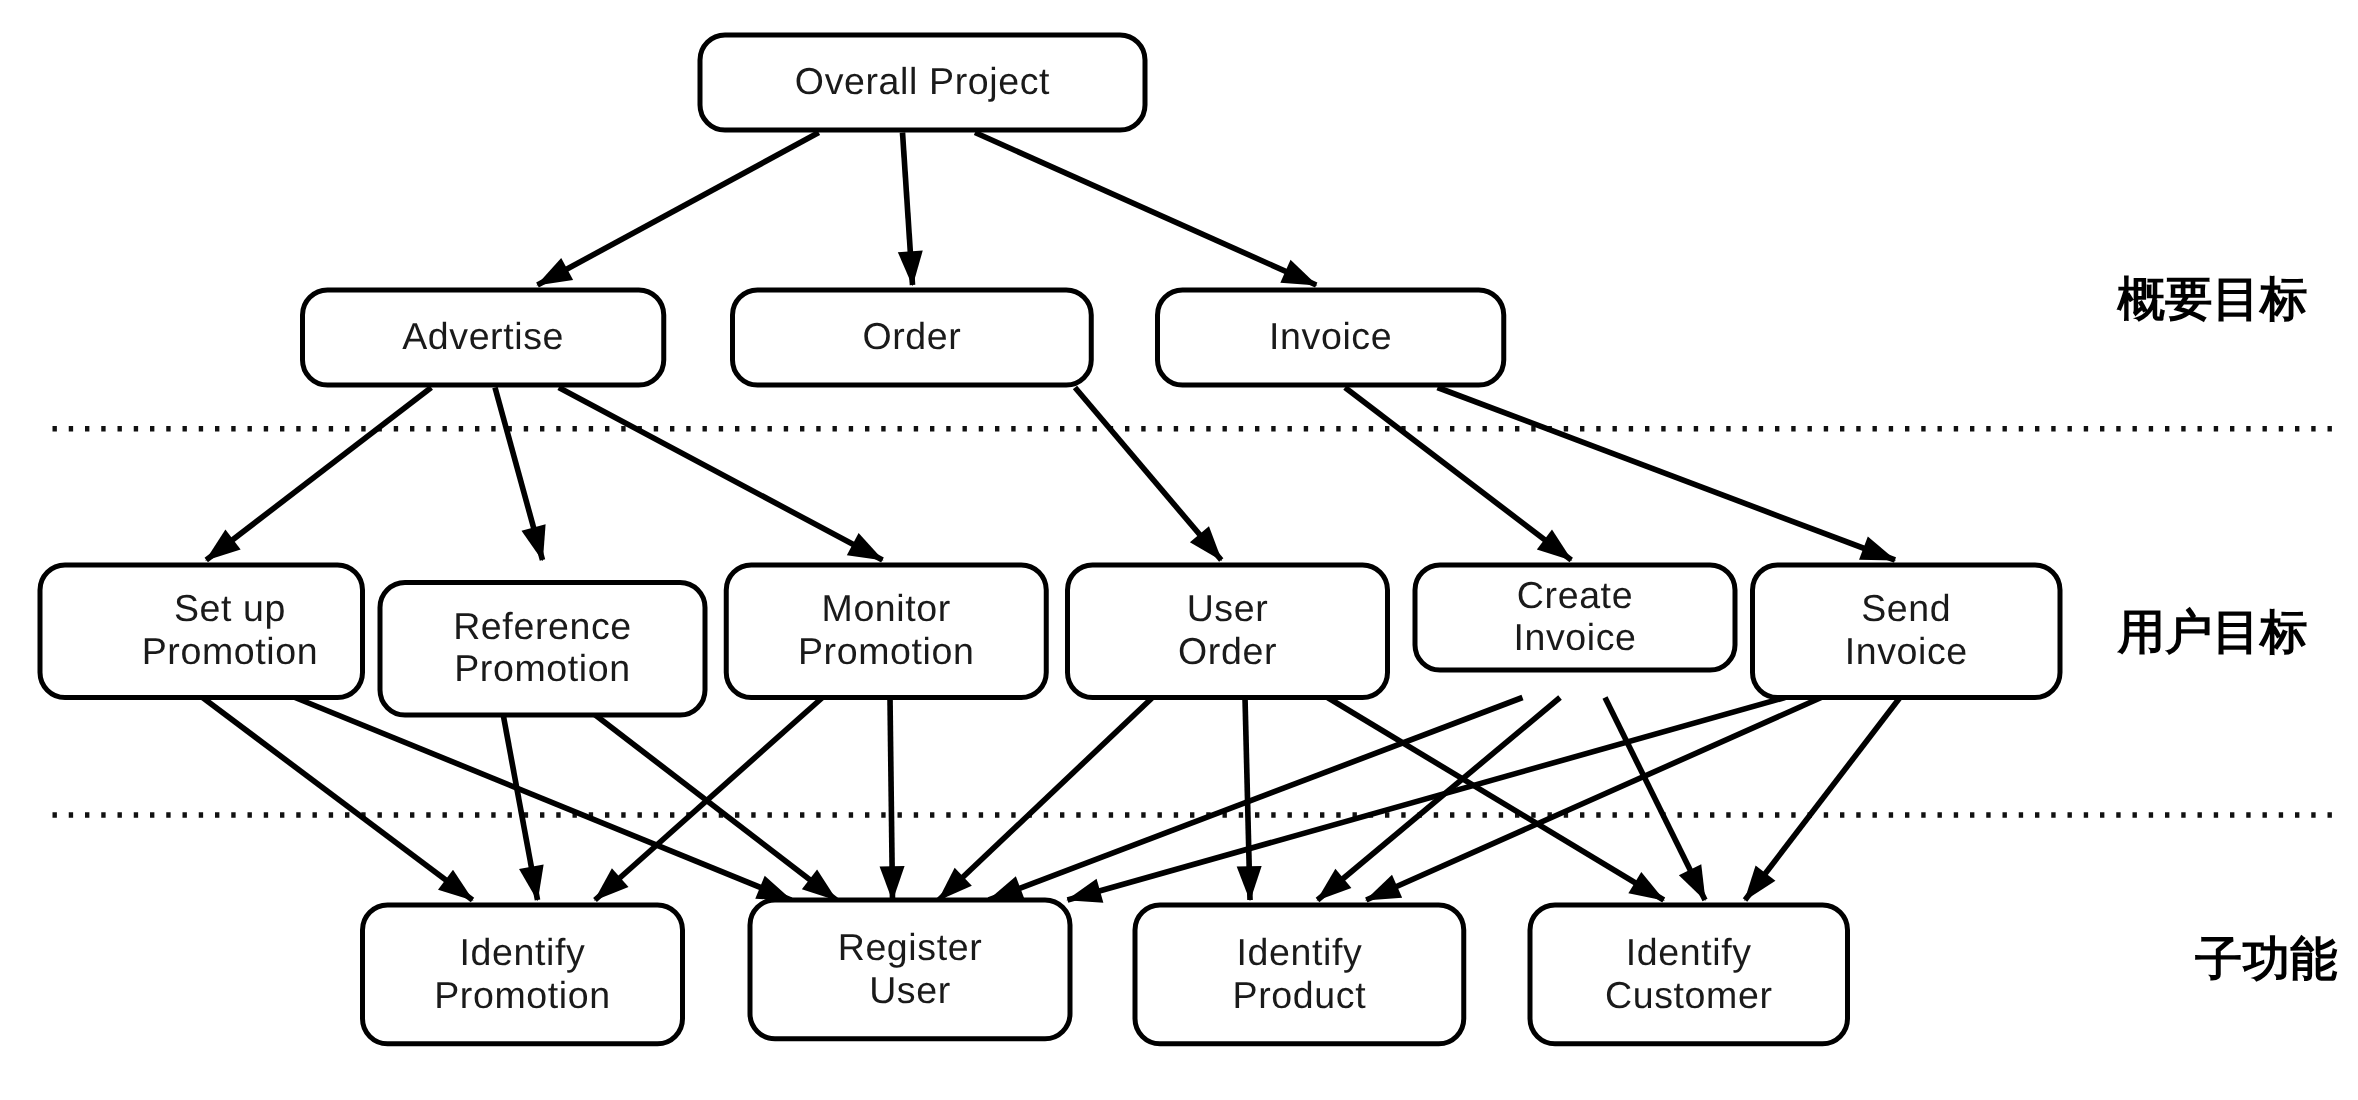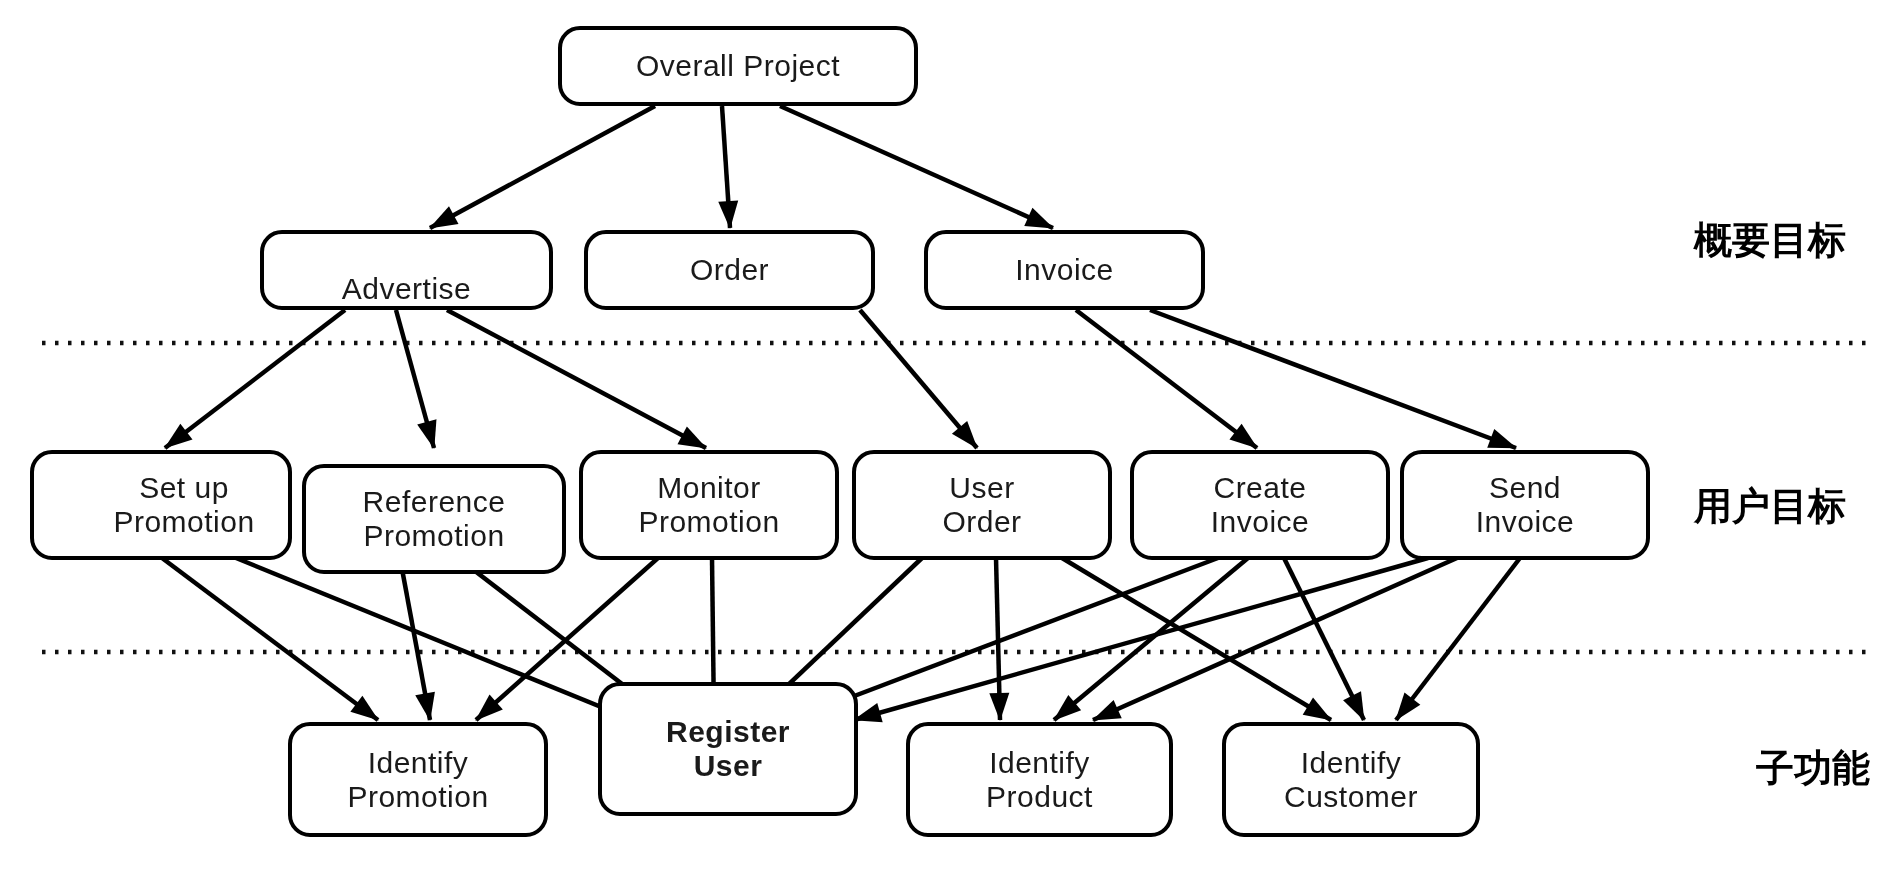--- a/index.html
+++ b/index.html
@@ -72,21 +72,21 @@
       <line x1="1284" y1="558" x2="1364" y2="720" class="edge" stroke="#000000" marker-end="url(#arrow)"></line>
       <line x1="1428" y1="558" x2="854" y2="720" class="edge" stroke="#000000" marker-end="url(#arrow)"></line>
       <line x1="1457" y1="558" x2="1093" y2="720" class="edge" stroke="#000000" marker-end="url(#arrow)"></line>
       <line x1="1520" y1="558" x2="1396" y2="720" class="edge" stroke="#000000" marker-end="url(#arrow)"></line>
     </svg>
 
   <div class="node" style="left:545px;top:26px;width:360px;height:80px;margin-left:13px;">
     <span>Overall Project</span>
   </div>
 
-  <div class="node" style="left:260px;top:230px;width:293px;height:80px;align-items:flex-end;">
+  <div class="node" style="left:240px;top:230px;width:293px;height:80px;">
     <span>Advertise</span>
   </div>
   <div class="node" style="left:584px;top:230px;width:291px;height:80px;">
     <span>Order</span>
   </div>
   <div class="node" style="left:924px;top:230px;width:281px;height:80px;">
     <span>Invoice</span>
   </div>
 
   <div class="node" style="left:30px;top:450px;width:262px;height:110px;padding-left:46px;">
@@ -98,34 +98,34 @@
 Promotion</span>
   </div>
   <div class="node" style="left:579px;top:450px;width:260px;height:110px;">
     <span>Monitor
 Promotion</span>
   </div>
   <div class="node" style="left:852px;top:450px;width:260px;height:110px;">
     <span>User
 Order</span>
   </div>
-  <div class="node" style="left:1130px;top:450px;width:260px;height:110px;">
+  <div class="node" style="left:1130px;top:450px;width:260px;height:88px;">
     <span>Create
 Invoice</span>
   </div>
   <div class="node" style="left:1400px;top:450px;width:250px;height:110px;">
     <span>Send
 Invoice</span>
   </div>
 
   <div class="node" style="left:288px;top:722px;width:260px;height:115px;">
     <span>Identify
 Promotion</span>
   </div>
-  <div class="node" style="left:598px;top:682px;width:260px;height:134px;font-weight:bold;">
+  <div class="node" style="left:598px;top:718px;width:260px;height:115px;">
     <span>Register
 User</span>
   </div>
   <div class="node" style="left:906px;top:722px;width:267px;height:115px;">
     <span>Identify
 Product</span>
   </div>
   <div class="node" style="left:1222px;top:722px;width:258px;height:115px;">
     <span>Identify
 Customer</span>

